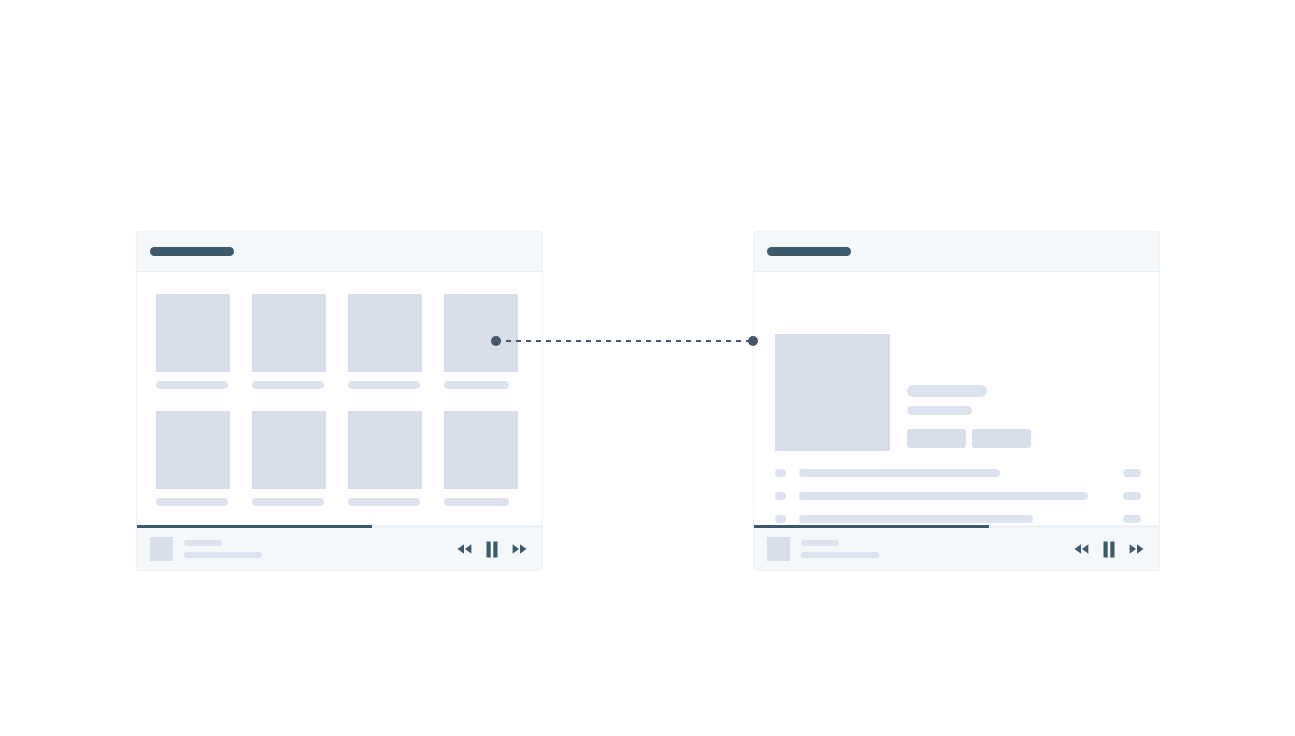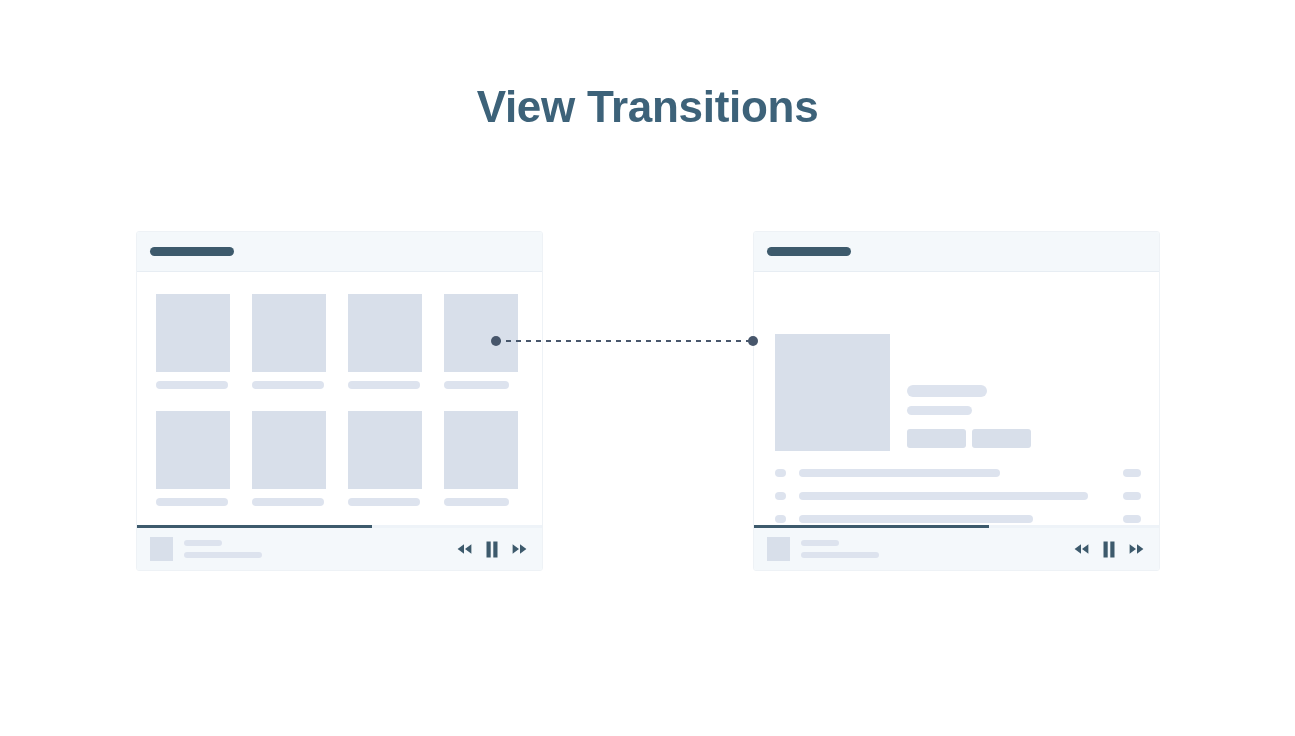--- a/index.html
+++ b/index.html
@@ -255,21 +255,20 @@
     left: 0; top: 0;
     width: 1295px; height: 736px;
     pointer-events: none;
   }
 </style>
 </head>
 <body>
 
 <div class="stage">
 
-  <div class="page-title">View Transitions</div>
 
   <div class="panel panel-left">
 
     <div class="panel-header">
       <div class="header-pill"></div>
     </div>
 
     <div class="panel-body">
       <div class="card-grid">
 

